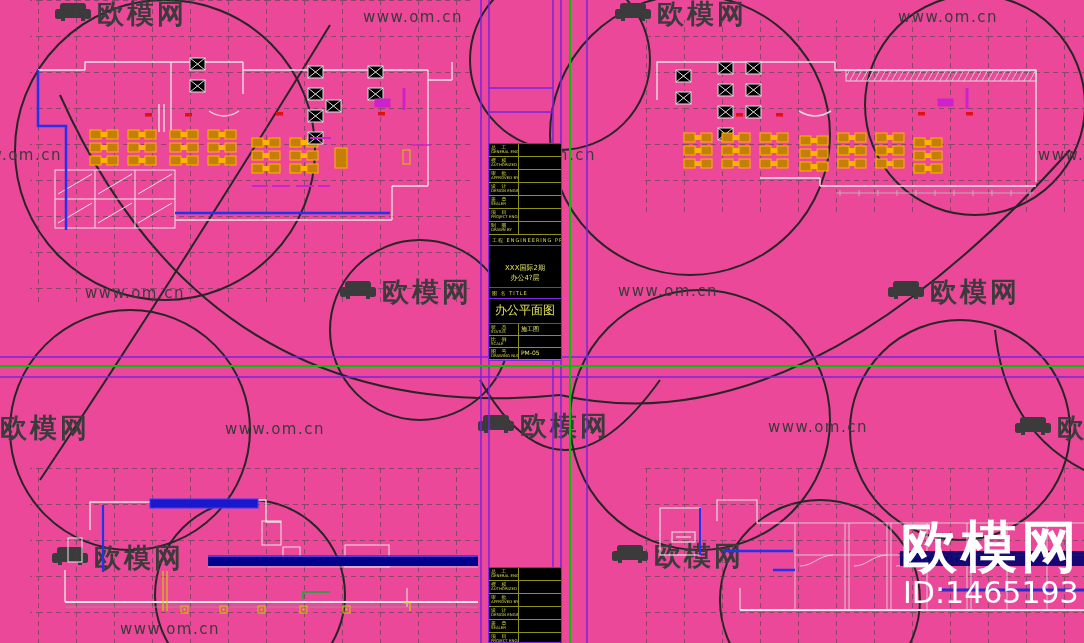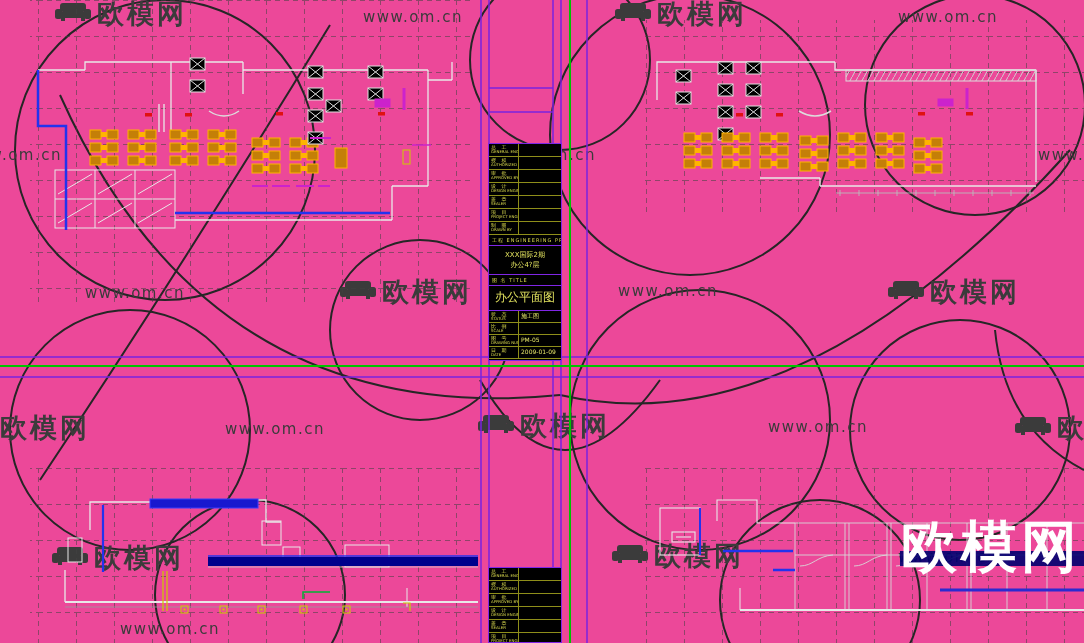--- a/index.html
+++ b/index.html
@@ -10,21 +10,21 @@
   .wm-brand{font-size:27px;font-weight:bold;fill:#3b3b3b;letter-spacing:3px;}
   .wm-url{font-size:15px;fill:#3b3b3b;letter-spacing:1.5px;}
   
   .tb{position:absolute;background:#000;border:1px solid #8026e6;z-index:6;overflow:hidden;}
   .tb .r{display:flex;height:13px;border-bottom:1px solid #8f8f1a;}
   .tb .lab{width:30px;border-right:1px solid #8f8f1a;color:#d9d94e;padding:1px 0 0 2px;overflow:hidden;}
   .tb .lab .cn{display:block;font-size:5px;line-height:5px;letter-spacing:2px;white-space:nowrap;}
   .tb .lab .en{display:block;font-size:5px;line-height:5px;transform:scale(.78);transform-origin:0 0;white-space:nowrap;}
   .tb .val{flex:1;color:#e6e66a;font-size:6px;line-height:11px;padding-left:2px;white-space:nowrap;}
   .tb .sechdr{height:11px;color:#d9d94e;font-size:5px;line-height:11px;padding-left:3px;letter-spacing:1px;border-bottom:1px solid #8026e6;white-space:nowrap;}
-  .tb .projbox{height:29px;border-bottom:1px solid #8026e6;color:#e3e35f;font-size:7px;line-height:10px;text-align:center;padding-top:4px;}
+  .tb .projbox{height:29px;border-bottom:1px solid #8026e6;color:#e3e35f;font-size:7px;line-height:10px;text-align:center;padding-top:4px;margin-top:13px;}
   .tb .titlebox{height:25px;border-bottom:1px solid #8026e6;color:#e3e35f;font-size:12px;line-height:23px;text-align:center;}
   .tb .meta .r{height:12px;}
   .tb .meta .val{line-height:10px;}
   
   .brand-big{position:absolute;left:901px;top:516px;z-index:7;color:#fff;font-size:56px;line-height:62px;font-weight:bold;letter-spacing:4px;white-space:nowrap;}
   .id-big{position:absolute;left:903px;top:577px;z-index:7;color:#fff;font-size:30px;line-height:32px;font-weight:normal;letter-spacing:0;white-space:nowrap;}
 </style>
 </head>
 <body>
 
@@ -415,14 +415,15 @@
   <div class="r">
         <div class="lab">
           <span class="cn">项 目</span>
           <span class="en">PROJECT ENGINEER</span>
         </div>
         <div class="val"></div>
       </div>
 </div>
 
 <div class="brand-big">欧模网</div>
+<div class="id-big">ID:1465193</div>
 
 </div>
 
 </body></html>

